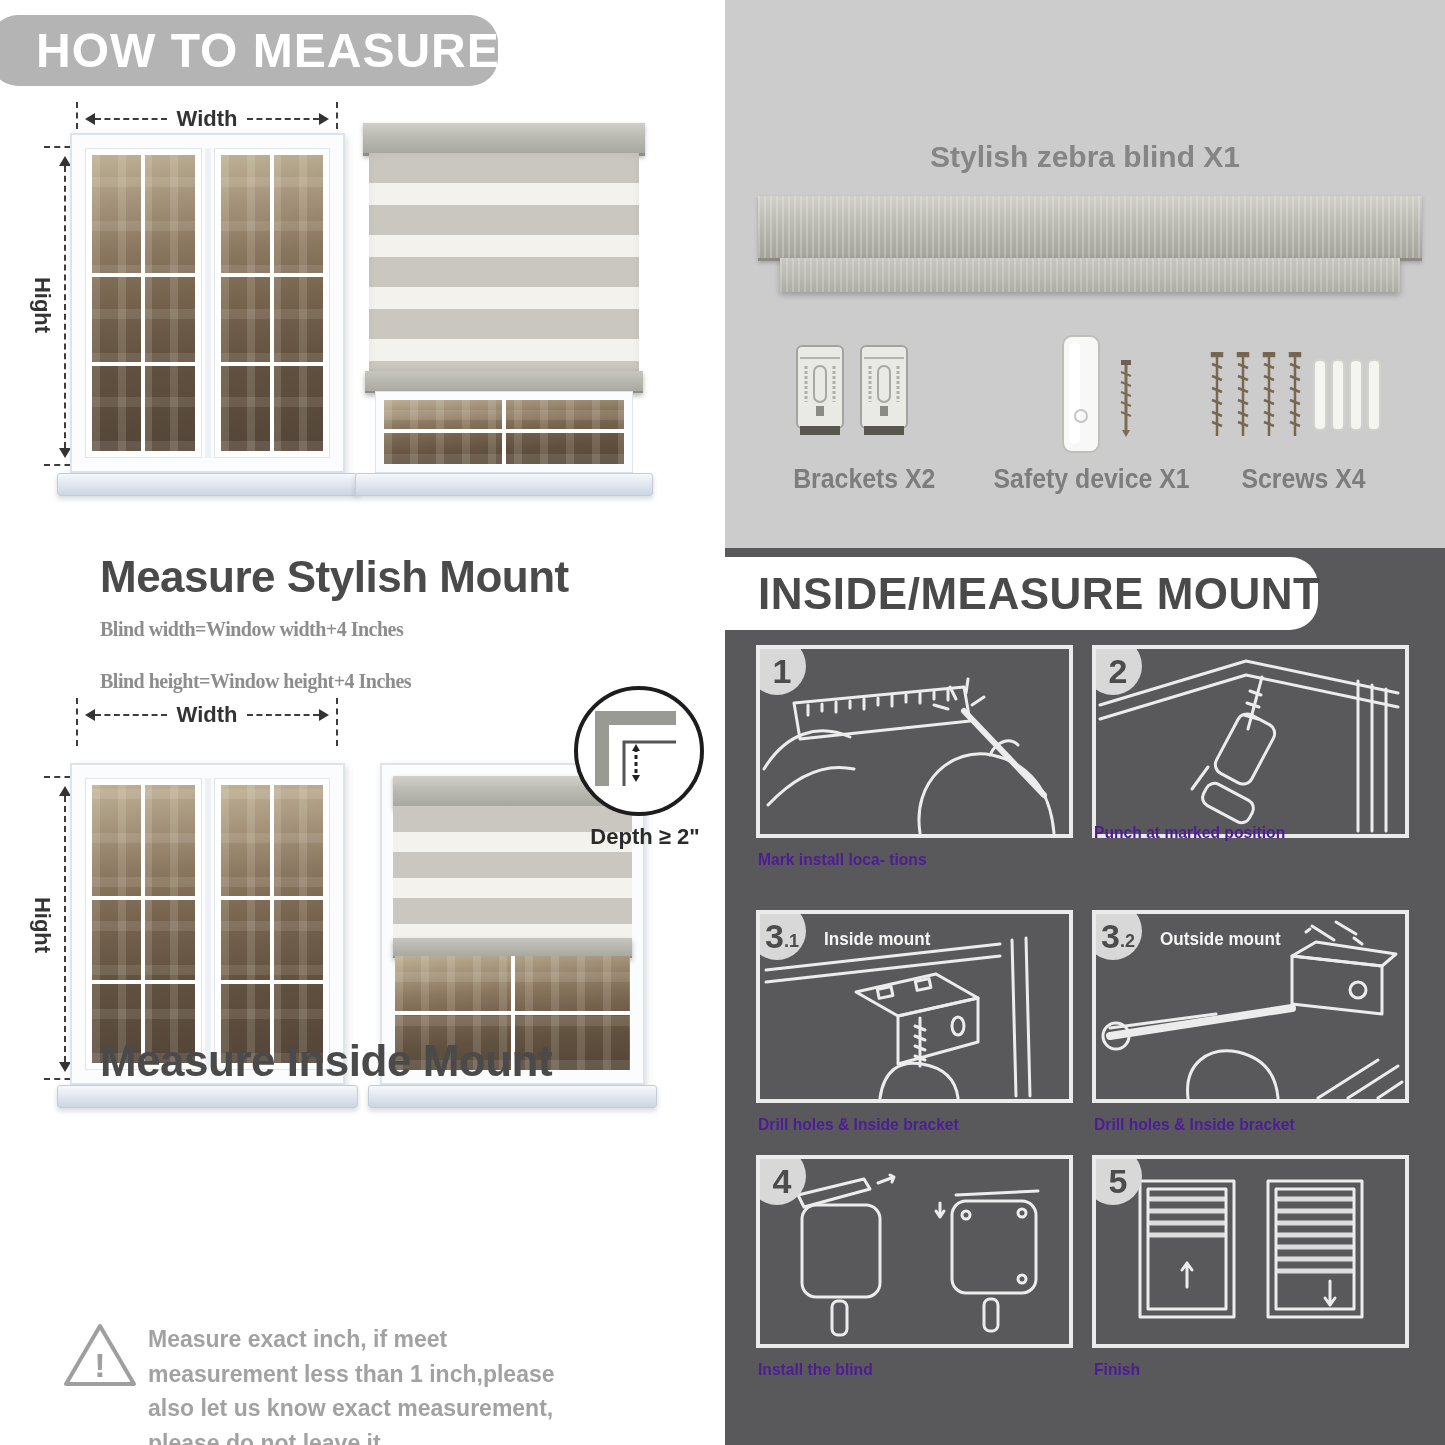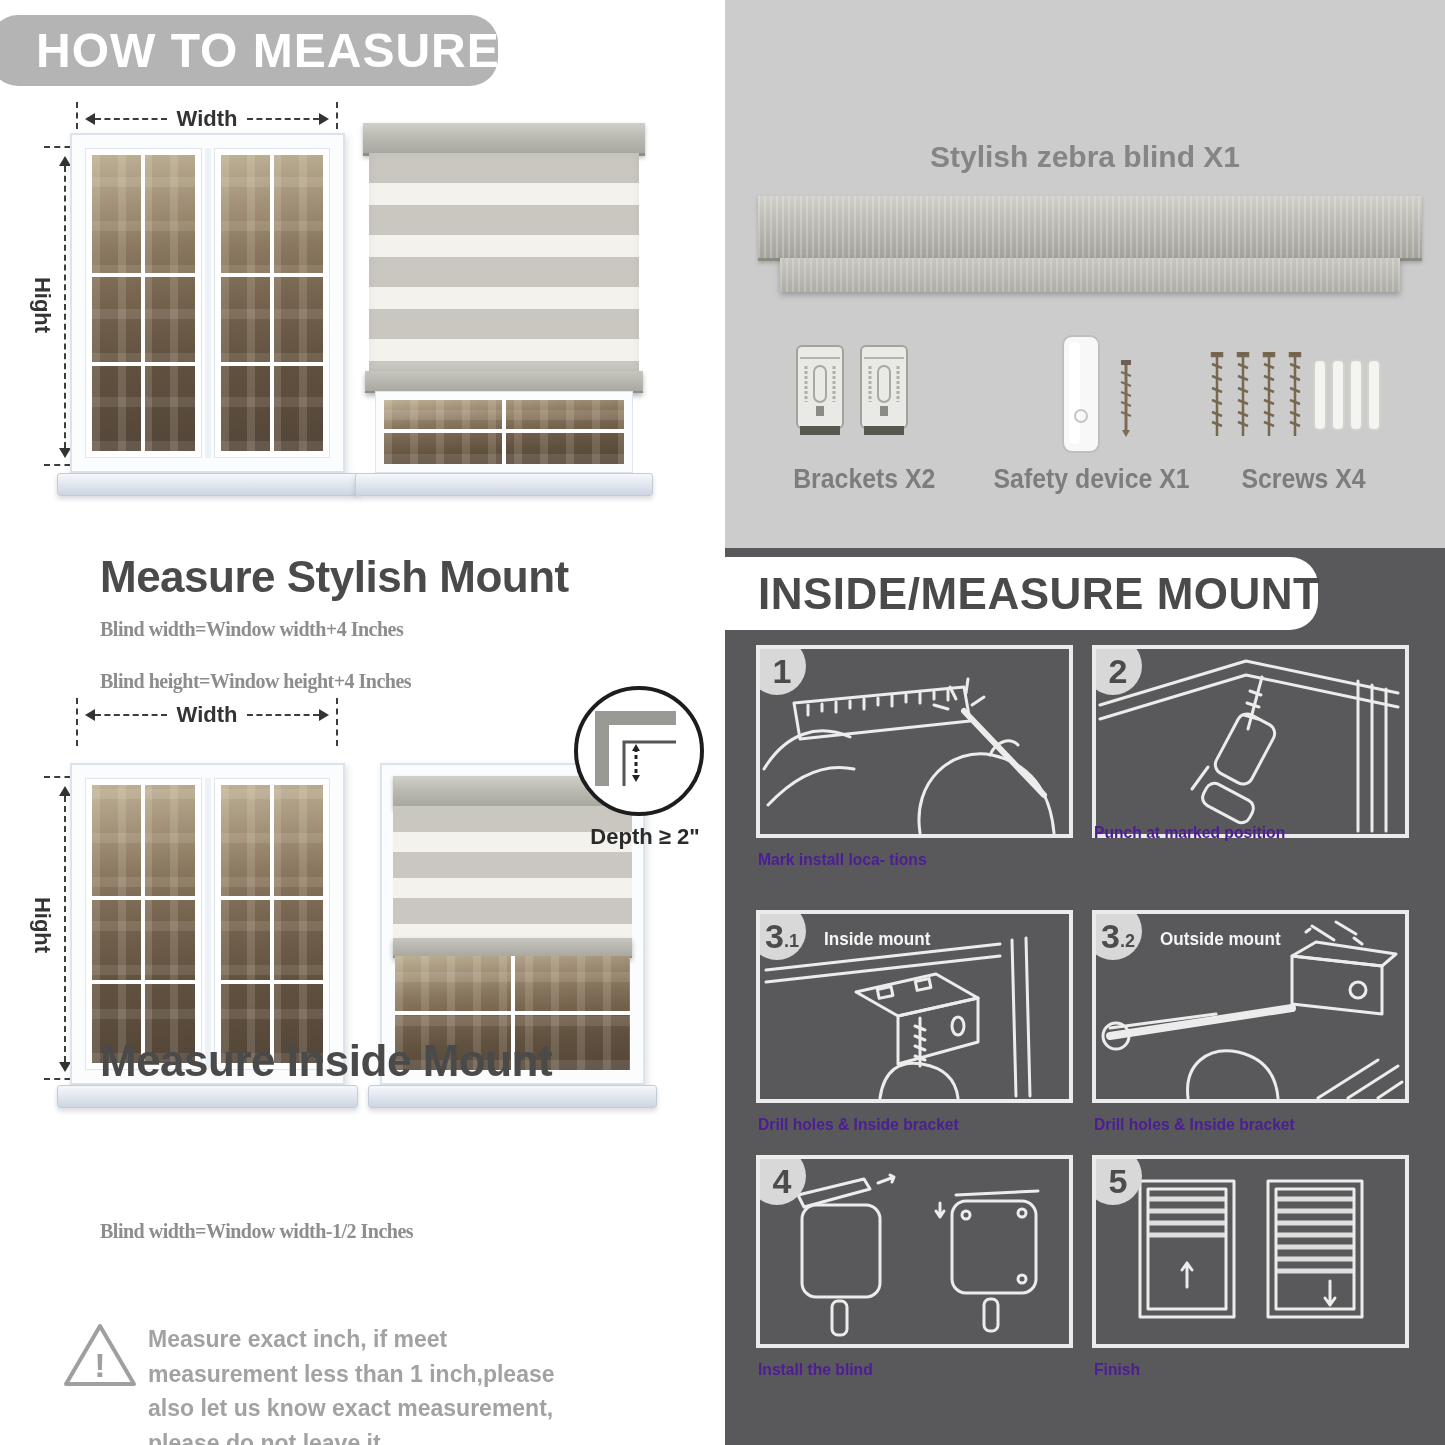--- a/index.html
+++ b/index.html
@@ -215,21 +215,20 @@
       <path d="M38,96 L38,44 L98,44" fill="none" stroke="#fff" stroke-width="6"></path>
       <path d="M46,96 L46,52 L98,52" fill="none" stroke="#555" stroke-width="3"></path>
       <line x1="58" y1="58" x2="58" y2="88" stroke="#222" stroke-width="3" stroke-dasharray="4 3"></line>
       <path d="M58,54 l-4,7 h8 z" fill="#222"></path>
       <path d="M58,92 l-4,-7 h8 z" fill="#222"></path>
     </svg>
   </div>
   <div class="depth-lab" style="left:560px;top:824px;width:170px;text-align:center">Depth ≥ 2"</div>
 
   <div class="sec-title" style="top:1036px">Measure Inside Mount</div>
-  <div class="formula" style="top:1220px">Blind width=Window width-1/2 Inches</div>
 
   <svg class="abs" style="left:62px;top:1320px" width="76" height="72" viewBox="0 0 76 72">
     <path d="M38,6 L72,64 L4,64 Z" fill="none" stroke="#9f9f9f" stroke-width="4" stroke-linejoin="round"></path>
     <text x="38" y="57" text-anchor="middle" font-family="Liberation Sans, sans-serif" font-size="34" font-weight="bold" fill="#9f9f9f">!</text>
   </svg>
   <div class="warn-text">Measure exact inch, if meet measurement less than 1 inch,please also let us know exact measurement, please do not leave it</div>
 
   <div class="included-bg"></div>
   <div class="product-lab">Stylish zebra blind X1</div>
 

